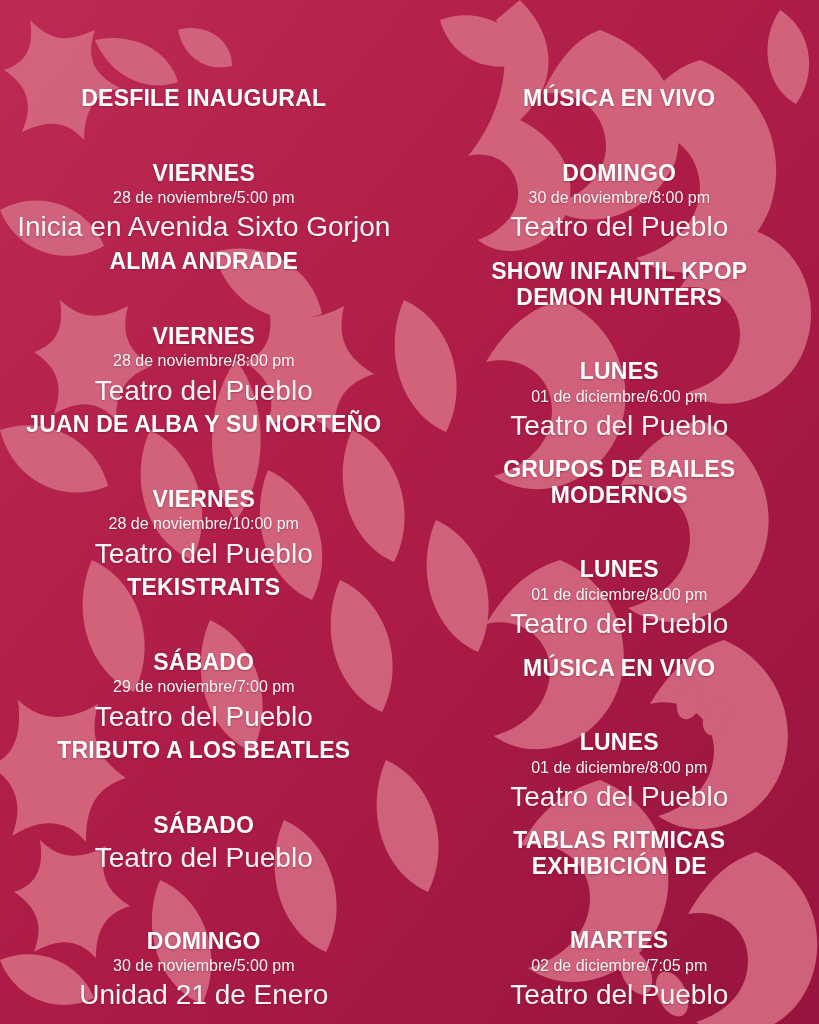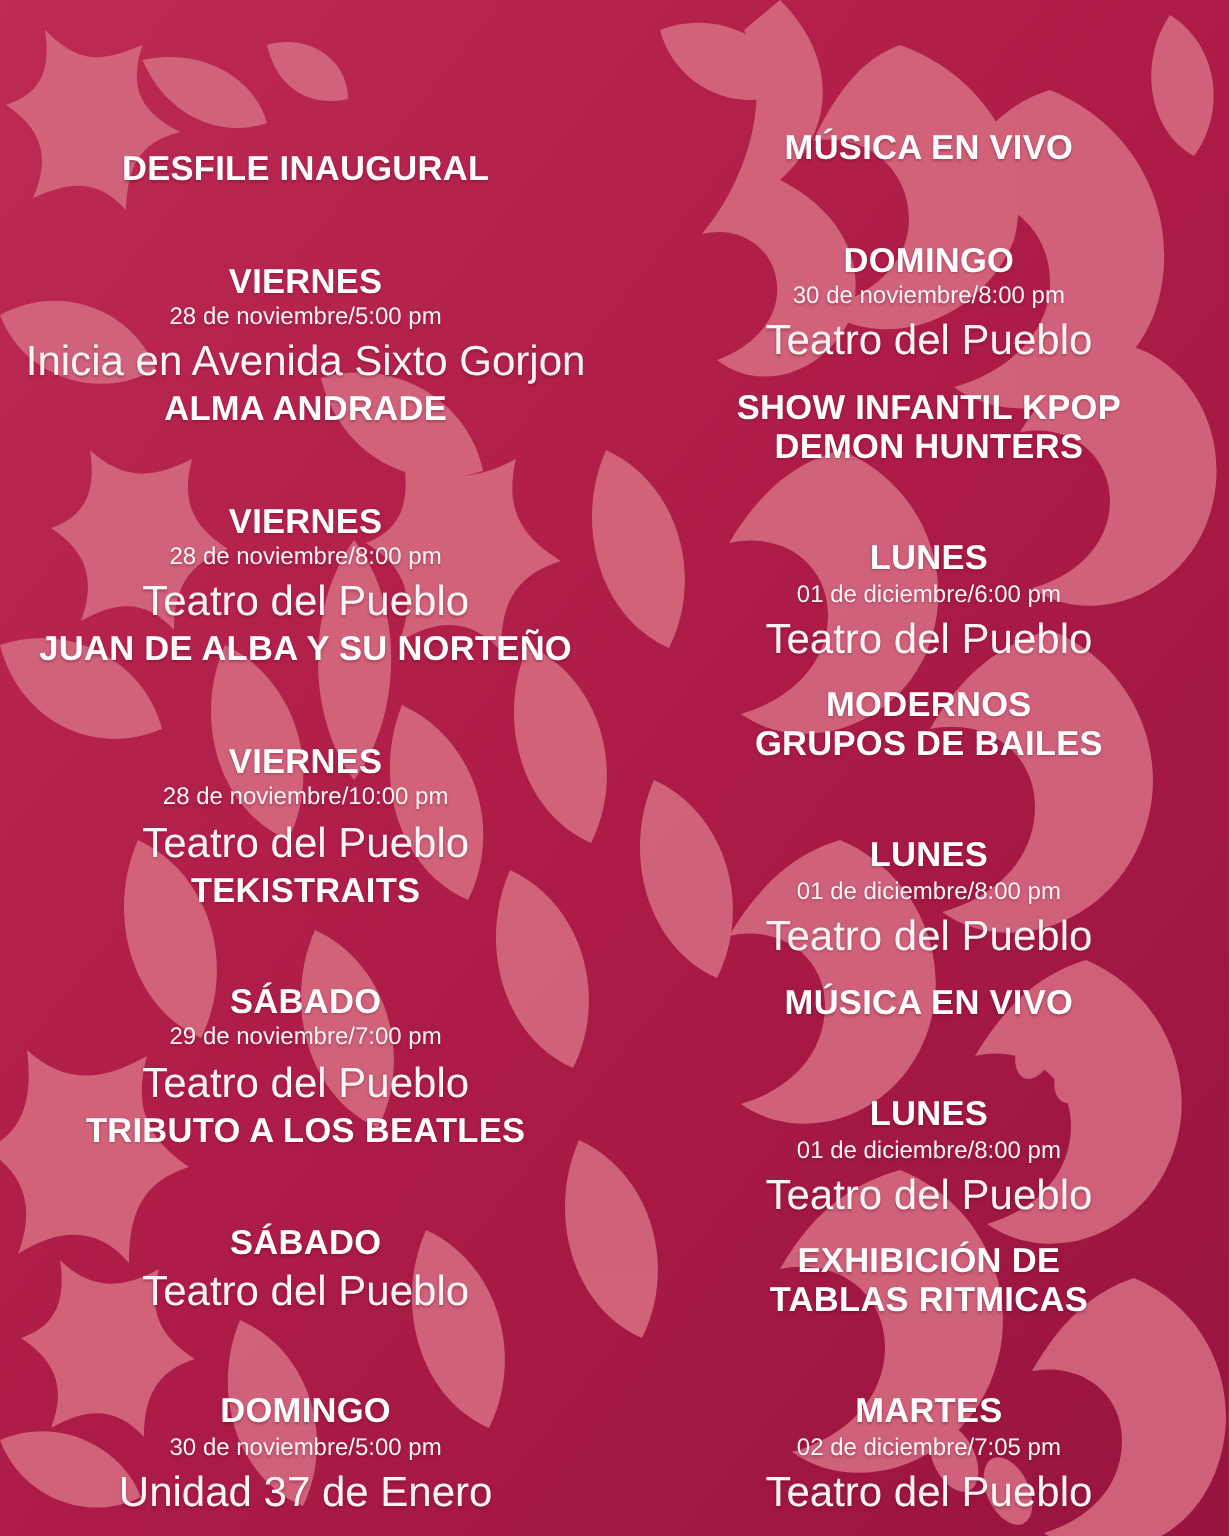--- a/index.html
+++ b/index.html
@@ -34,22 +34,22 @@
     flex-direction: row;
     padding: 0;
   }
   .col {
     flex: 1 1 50%;
     display: flex;
     flex-direction: column;
     box-sizing: border-box;
   }
   .col-left {
-    padding: 114px 18px 10px 16px;
-    justify-content: flex-end;
+    padding: 86px 18px 10px 16px;
+    justify-content: flex-start;
   }
   .col-right {
     padding: 86px 8px 10px 18px;
     justify-content: flex-start;
   }
   .event {
     text-align: center;
     color: #ffffff;
     text-shadow: 0 1px 2px rgba(90, 6, 32, 0.35);
   }
@@ -206,21 +206,21 @@
         <div class="title">TRIBUTO A LOS BEATLES</div>
         <div class="day">SÁBADO</div>
         <div class="venue">Teatro del Pueblo</div>
       </div>
 
       <div class="gap-5"></div>
 
       <div class="event">
         <div class="day">DOMINGO</div>
         <div class="datetime">30 de noviembre/5:00 pm</div>
-        <div class="venue">Unidad 37 de Enero</div>
+        <div class="venue">Unidad 21 de Enero</div>
       </div>
 
     </div>
 
     <div class="col col-right">
 
       <div class="event">
         <div class="title">MÚSICA EN VIVO</div>
         <div class="day">DOMINGO</div>
         <div class="datetime">30 de noviembre/8:00 pm</div>
@@ -233,41 +233,41 @@
         <div class="title">SHOW INFANTIL KPOP</div>
         <div class="title">DEMON HUNTERS</div>
         <div class="day">LUNES</div>
         <div class="datetime">01 de diciembre/6:00 pm</div>
         <div class="venue">Teatro del Pueblo</div>
       </div>
 
       <div class="gap-r2"></div>
 
       <div class="event">
+        <div class="title">GRUPOS DE BAILES</div>
         <div class="title">MODERNOS</div>
-        <div class="title">GRUPOS DE BAILES</div>
         <div class="day">LUNES</div>
         <div class="datetime">01 de diciembre/8:00 pm</div>
         <div class="venue">Teatro del Pueblo</div>
       </div>
 
       <div class="gap-r3"></div>
 
       <div class="event">
         <div class="title">MÚSICA EN VIVO</div>
         <div class="day">LUNES</div>
         <div class="datetime">01 de diciembre/8:00 pm</div>
         <div class="venue">Teatro del Pueblo</div>
       </div>
 
       <div class="gap-r4"></div>
 
       <div class="event">
+        <div class="title">TABLAS RITMICAS</div>
         <div class="title">EXHIBICIÓN DE</div>
-        <div class="title">TABLAS RITMICAS</div>
         <div class="day">MARTES</div>
         <div class="datetime">02 de diciembre/7:05 pm</div>
         <div class="venue">Teatro del Pueblo</div>
       </div>
 
     </div>
 
   </div>
 </div>
 

